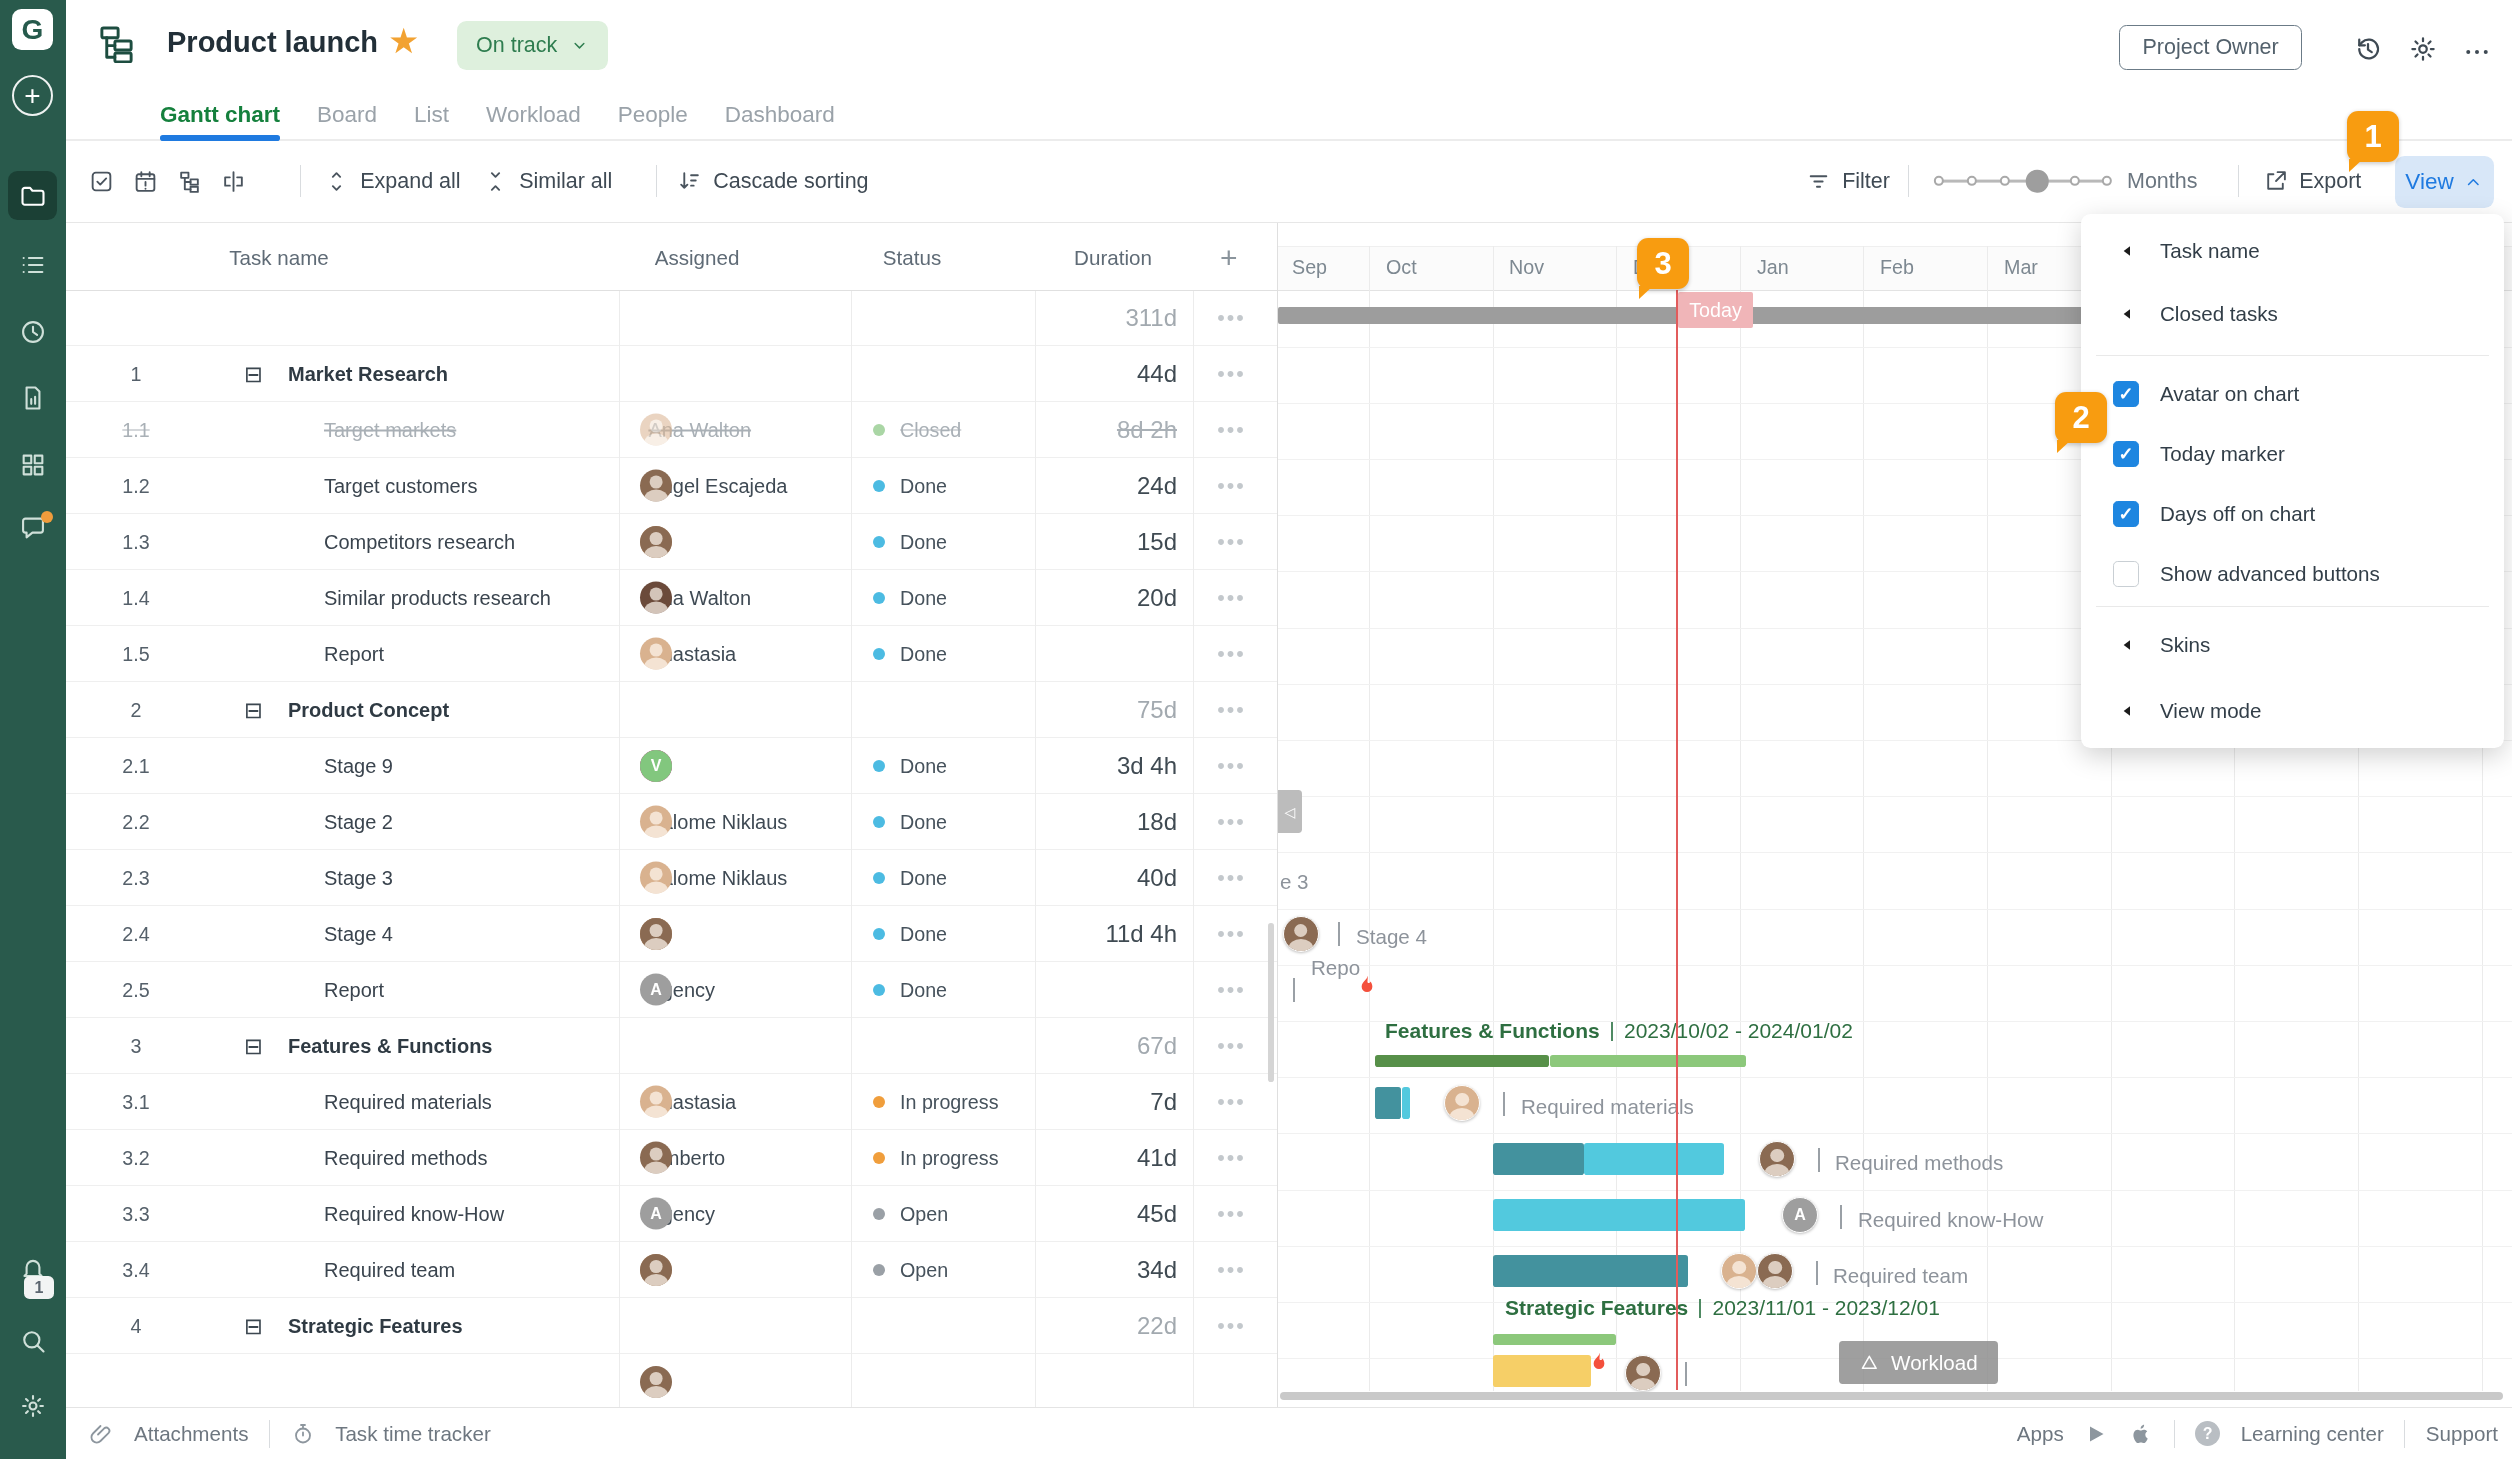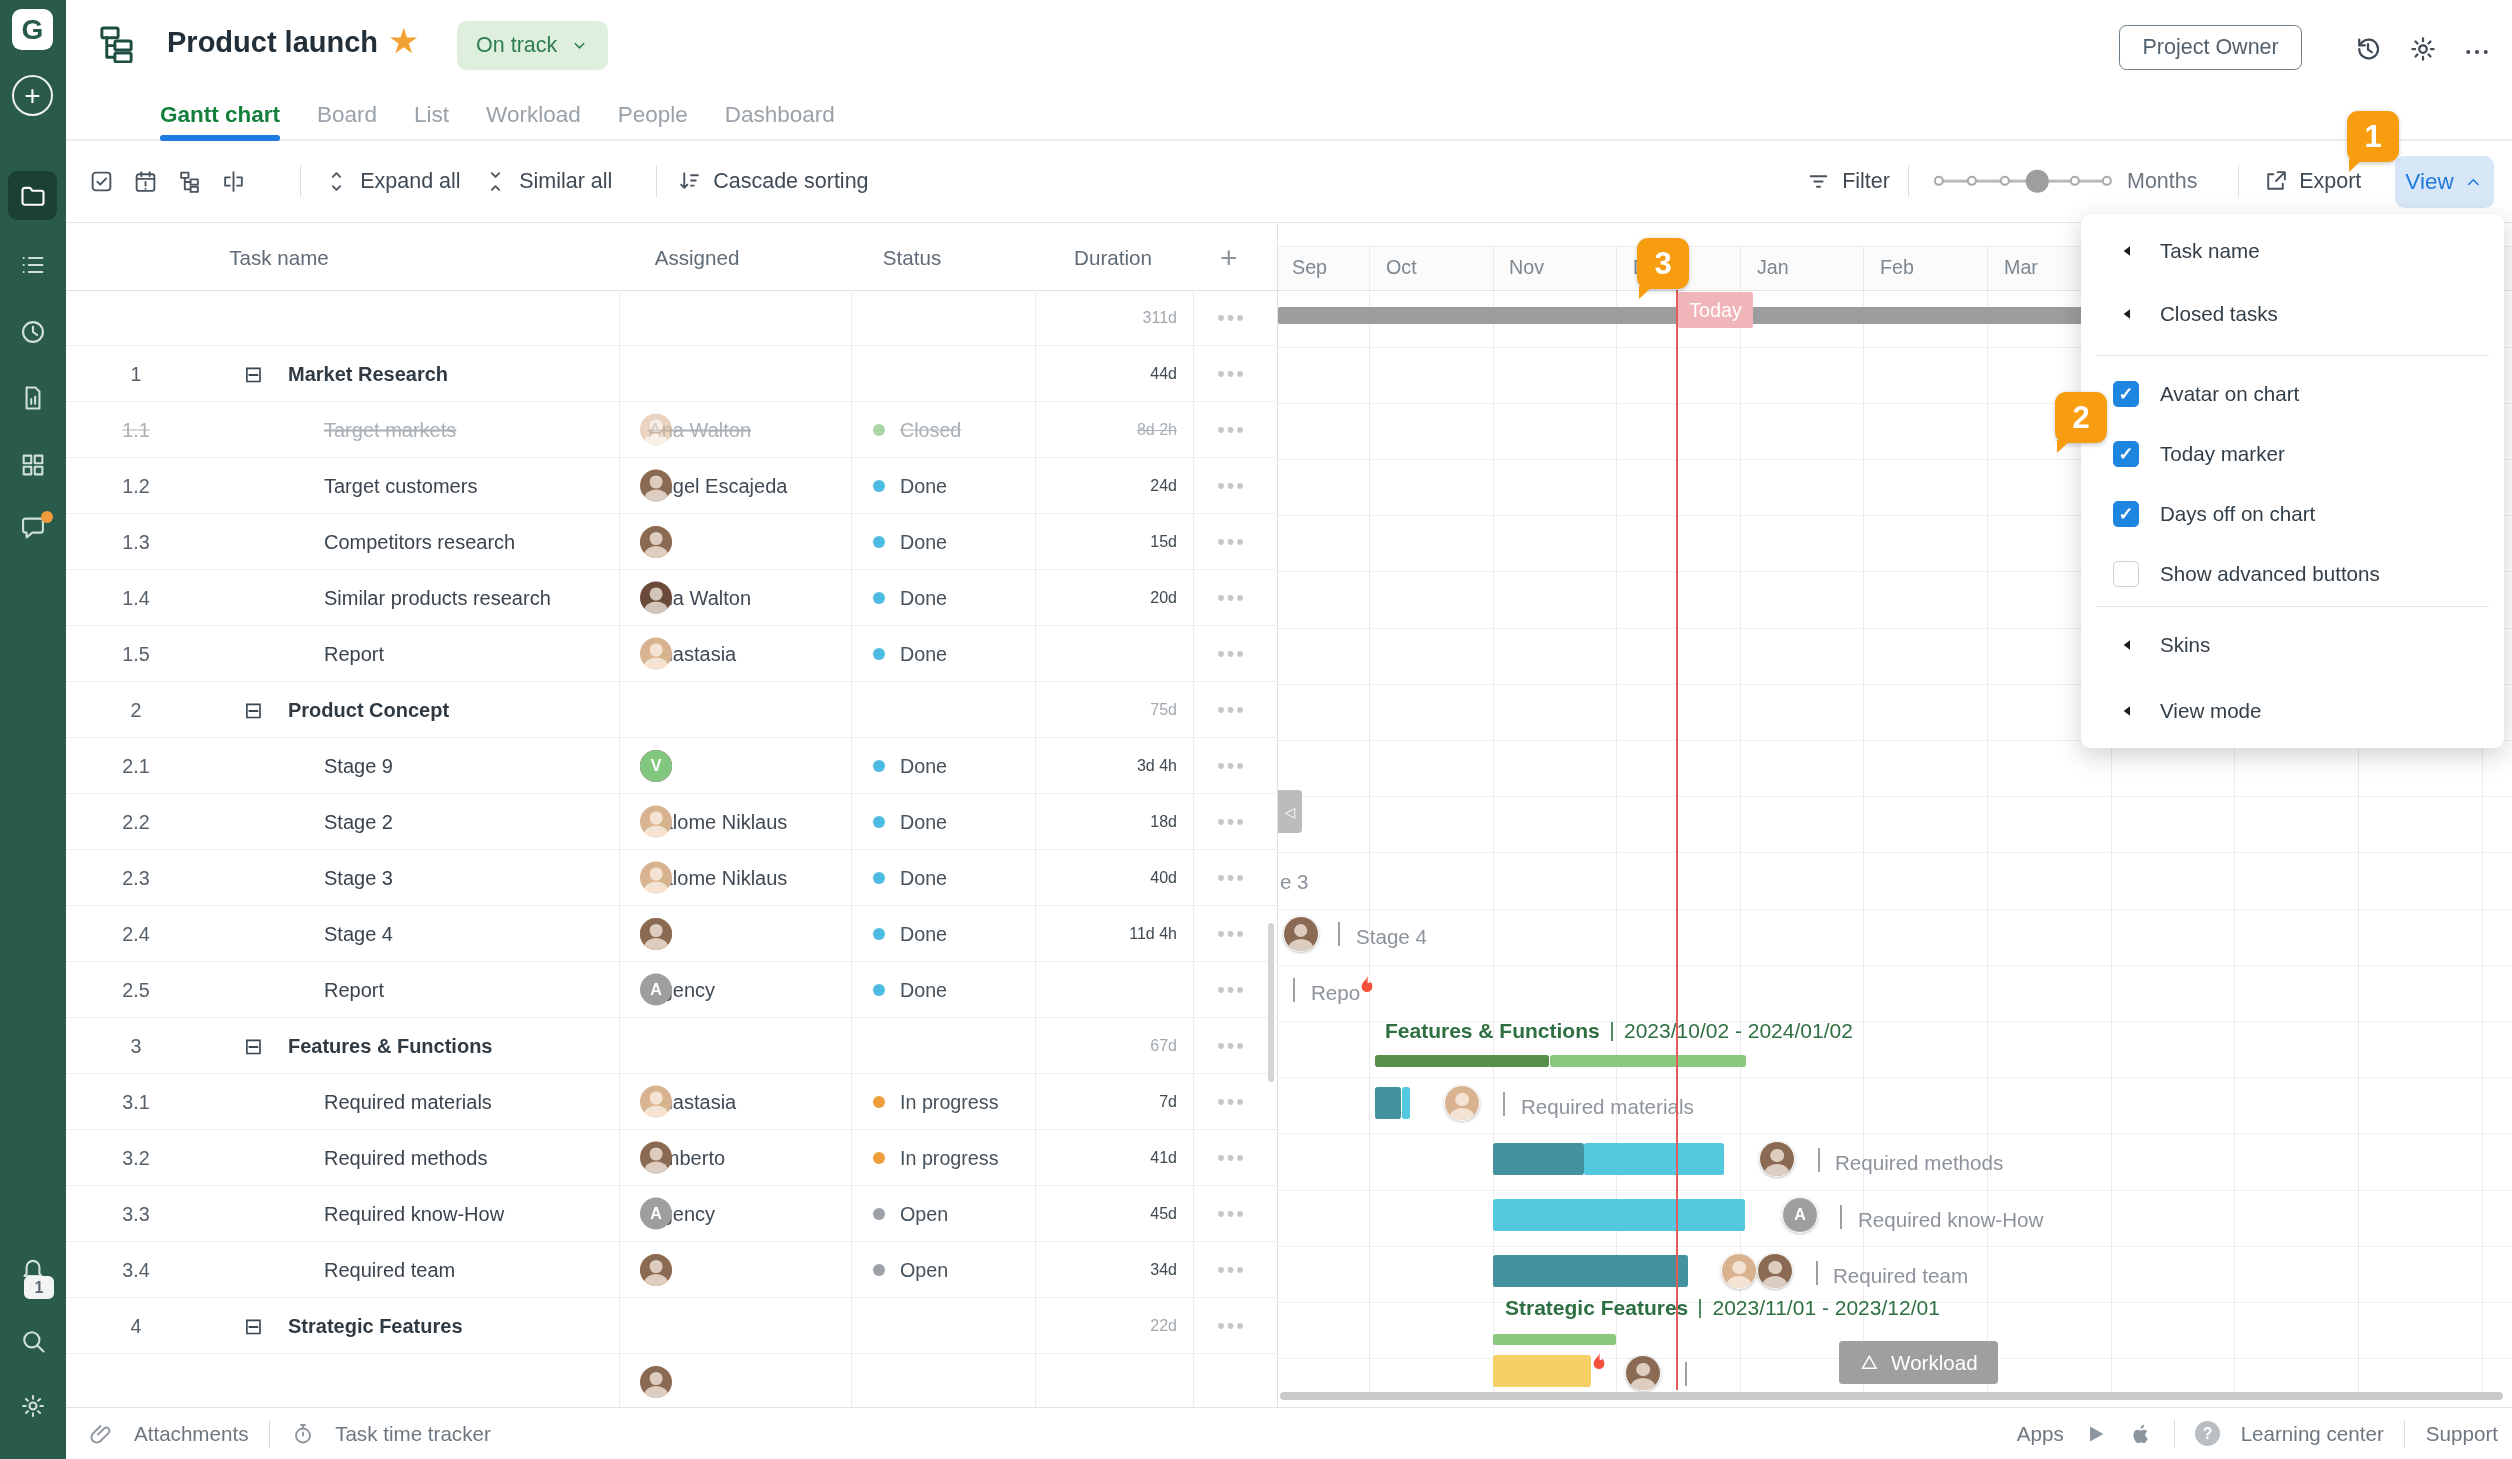--- a/index.html
+++ b/index.html
@@ -60,21 +60,21 @@
   .trow{position:relative;width:100%;height:56px;border-bottom:0.9px solid #efefef}
   .trow span{position:absolute;top:50%;transform:translateY(-50%);white-space:nowrap}
   .rnum{left:37px;width:66px;text-align:center;font-size:19.7px;color:#55606a}
   .sumicon{left:178px;font-size:22.5px;color:#3c4750}
   .tname{left:258px;font-size:20px;color:#3a444e}
   .tname.sum{left:222px;font-weight:bold;color:#2f3a43}
   .asg{left:574px;top:50%;transform:translateY(-50%);display:flex;align-items:center;gap:2.8px;position:absolute}
   .asg-name{position:static!important;transform:none!important;font-size:20px;color:#3f4a54;margin-left:8.4px}
   .sdot2{left:807px;width:12px;height:12px;border-radius:50%}
   .stext{left:834px;font-size:19.7px;color:#46525c}
-  .dur{right:100px;font-size:16px;color:#3f4a52}
+  .dur{right:100px;font-size:24px;color:#3f4a52}
   .dur.gray{color:#a2a9af}
   .dots3{left:1145px;width:41px;text-align:center;font-size:21.5px;color:#c3c8cc;letter-spacing:1.9px}
   .struck .rnum,.struck .tname,.struck .stext,.struck .dur,.struck .asg-name{color:#a9b0b6;text-decoration:line-through}
   .struck .av{opacity:.55}
   .av{width:32px;height:32px;border-radius:50%;position:relative;overflow:hidden;flex:none;background:#b08968}
   .av.pa{background:#d9b28f}.av.pb{background:#8a6a52}.av.pc{background:#6b4a3a}
   .av::before{content:"";position:absolute;left:50%;top:20%;transform:translateX(-50%);width:40%;height:40%;border-radius:50%;background:rgba(255,248,240,.7)}
   .av::after{content:"";position:absolute;left:50%;top:64%;transform:translateX(-50%);width:74%;height:58%;border-radius:50% 50% 0 0;background:rgba(255,248,240,.7)}
   .av.lt{display:flex;align-items:center;justify-content:center;color:#fff;font-size:16px;font-weight:bold}
   .av.lt::before,.av.lt::after{display:none}
@@ -557,21 +557,21 @@
   <div id="gbar"></div>
   <div id="today-label">Today</div>
   <div id="today-line"></div>
   <div id="c-handle">◁</div>
   <div id="c-parts">
       <div class="c-text" style="left: 1.9px; top: 646px;">e 3</div>
       <span class="av pb c-av" style="left: 4.7px; top: 693px; position: absolute; z-index: 3;"></span>
       <div class="c-tick" style="left: 60px; top: 699px;"></div>
       <div class="c-text" style="left: 78px; top: 701px;">Stage 4</div>
       <div class="c-tick" style="left: 15px; top: 755px;"></div>
-      <div class="c-text" style="left: 33px; top: 757px;">Repo</div>
+      <div class="c-text" style="left: 33px; top: 732px;">Repo</div>
       <div class="c-flame" style="left: 75px; top: 747px;"><svg viewBox="0 0 24 24" fill="none" stroke="currentColor" stroke-width="1.8" stroke-linecap="round" stroke-linejoin="round">
           <path fill="#f4503c" stroke="none" d="M12 2c2.2 3.8-4.6 6-4.6 10.6a4.6 4.6 0 0 0 9.2 0c0-1.9-.8-3.3-1.6-4.5-.5 1.7-2.6 2-2.6.1 0-1.9.8-3.9-.4-6.2z"></path>
         </svg></div>
       <div class="c-gsum" style="left: 107px; top: 796px;">
         <span class="c-gname">Features &amp; Functions</span>
         <span class="c-gtick"></span>
         <span class="c-gdates">2023/10/02 - 2024/01/02</span>
       </div>
       <div class="c-bar bc-green-dark" style="left: 97px; top: 832px; width: 174px; height: 12px;"></div>
       <div class="c-bar bc-green-light" style="left: 272px; top: 832px; width: 196px; height: 12px;"></div>

